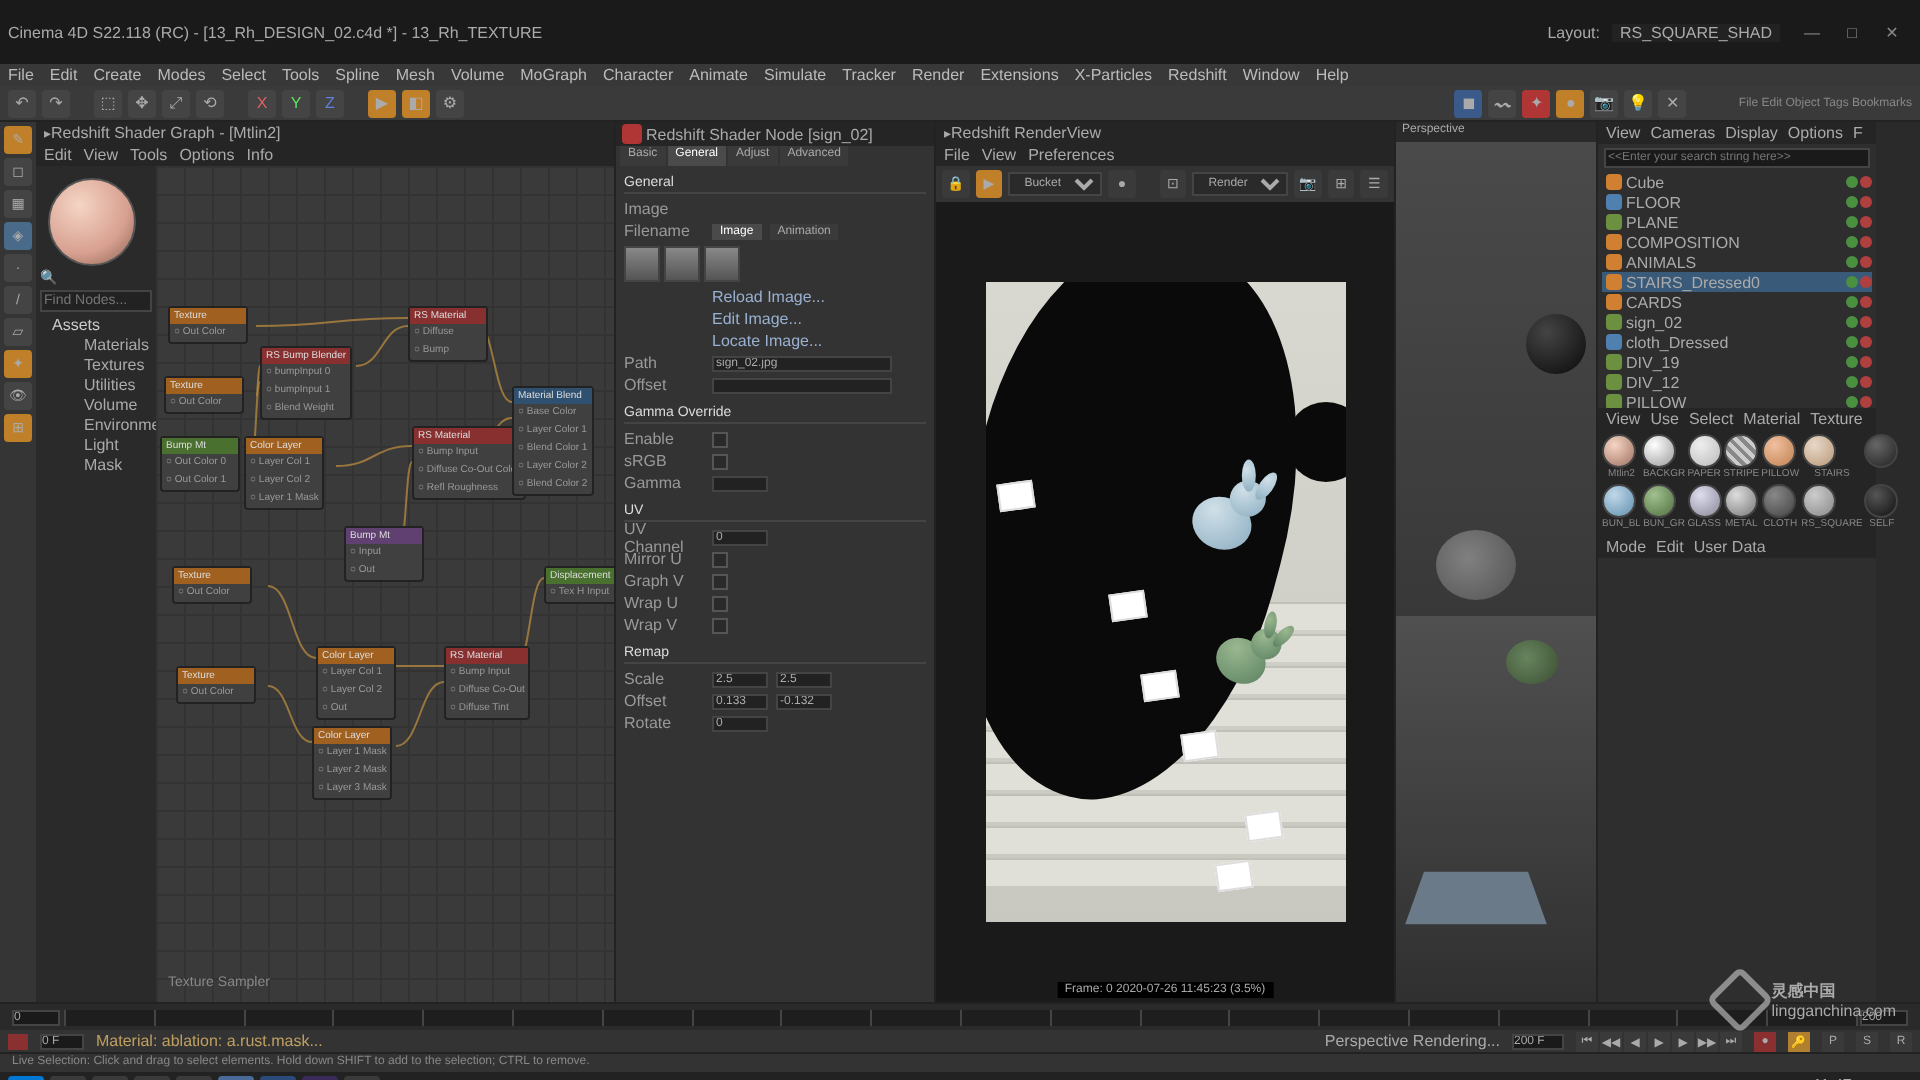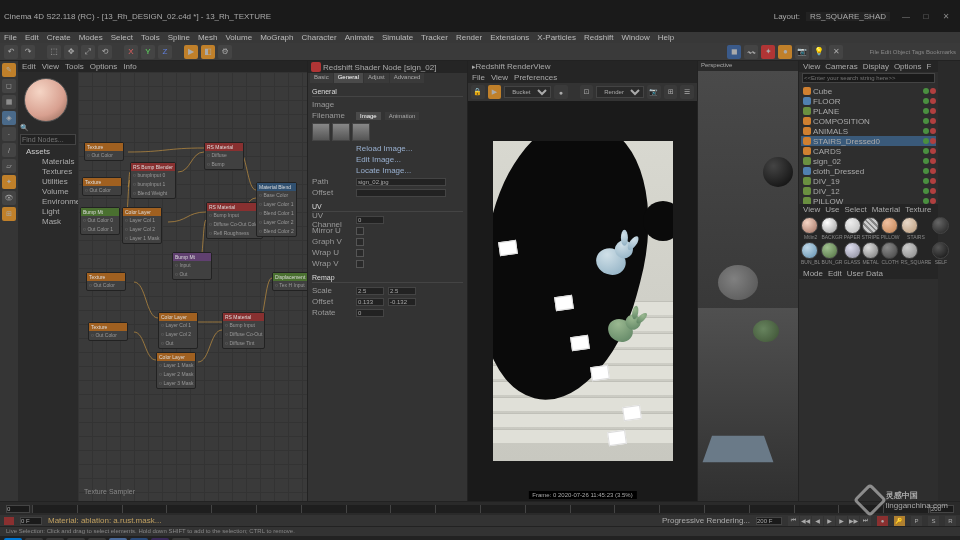--- a/index.html
+++ b/index.html
@@ -181,20 +181,21 @@
     <div class="lt b">◈</div>
     <div class="lt">·</div>
     <div class="lt">/</div>
     <div class="lt">▱</div>
     <div class="lt o">✦</div>
     <div class="lt">👁</div>
     <div class="lt o">⊞</div>
   </div>
 
   <div class="shader-panel">
+    <div class="panel-hdr">▸ <span>Redshift Shader Graph - [Mtlin2]</span></div>
     <div class="panel-hdr" id="shader-menus" style="gap:6px">
         <span>Edit</span>
         <span>View</span>
         <span>Tools</span>
         <span>Options</span>
         <span>Info</span>
       </div>
     <div style="display:flex;flex:1">
       <div style="width:60px;background:#2a2a2a;padding:2px">
         <div class="shader-top">
@@ -347,20 +348,35 @@
         <div class="prow" style="padding-left:44px;color:#99b0d0">Reload Image...</div>
         <div class="prow" style="padding-left:44px;color:#99b0d0">Edit Image...</div>
         <div class="prow" style="padding-left:44px;color:#99b0d0">Locate Image...</div>
         <div class="prow">
             <label>Path</label>
             <input type="text" style="width: 90px;" value="sign_02.jpg">
           </div>
         <div class="prow">
             <label>Offset</label>
             <input type="text" style="width: 90px;">
+          </div>
+      </div>
+      <div class="sect">
+          <div class="sect-h">Gamma Override</div>
+        <div class="prow">
+            <label>Enable</label>
+            <div class="cb"></div>
+          </div>
+        <div class="prow">
+            <label>sRGB</label>
+            <div class="cb"></div>
+          </div>
+        <div class="prow">
+            <label>Gamma</label>
+            <input type="text" style="">
           </div>
       </div>
       <div class="sect">
           <div class="sect-h">UV</div>
         <div class="prow">
             <label>UV Channel</label>
             <input type="text" value="0" style="">
           </div>
         <div class="prow">
             <label>Mirror U</label>
@@ -674,21 +690,21 @@
       <div class="tl-tick" style="left: 100%;"></div>
     </div>
   <input type="text" style="width: 24px; background: rgb(26, 26, 26); border: 1px solid rgb(68, 68, 68); color: rgb(170, 170, 170); font-size: 6px;" value="200">
 </div>
 
 <div class="status">
   <span style="width:10px;height:8px;background:#8a3030"></span>
   <input type="text" style="width: 22px; background: rgb(26, 26, 26); border: 1px solid rgb(68, 68, 68); color: rgb(170, 170, 170); font-size: 6px;" value="0 F">
   <span style="color:#c0a060">Material: ablation: a.rust.mask...</span>
   <div style="flex:1"></div>
-  <span>Progressive Rendering...</span>
+  <span>Perspective Rendering...</span>
   <input type="text" style="width: 26px; background: rgb(26, 26, 26); border: 1px solid rgb(68, 68, 68); font-size: 6px;" value="200 F">
   <div class="play-ctrl">
     <div class="pbtn">⏮</div>
     <div class="pbtn">◀◀</div>
     <div class="pbtn">◀</div>
     <div class="pbtn">▶</div>
     <div class="pbtn">▶</div>
     <div class="pbtn">▶▶</div>
     <div class="pbtn">⏭</div>
   </div>

